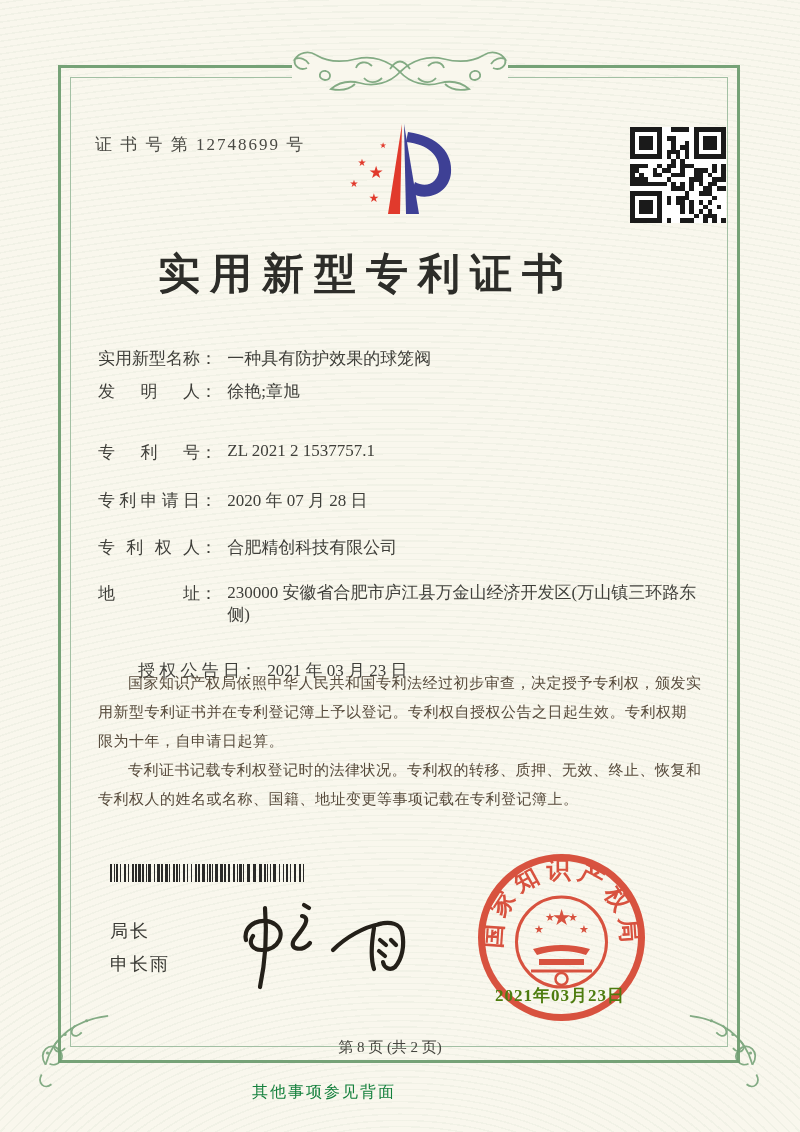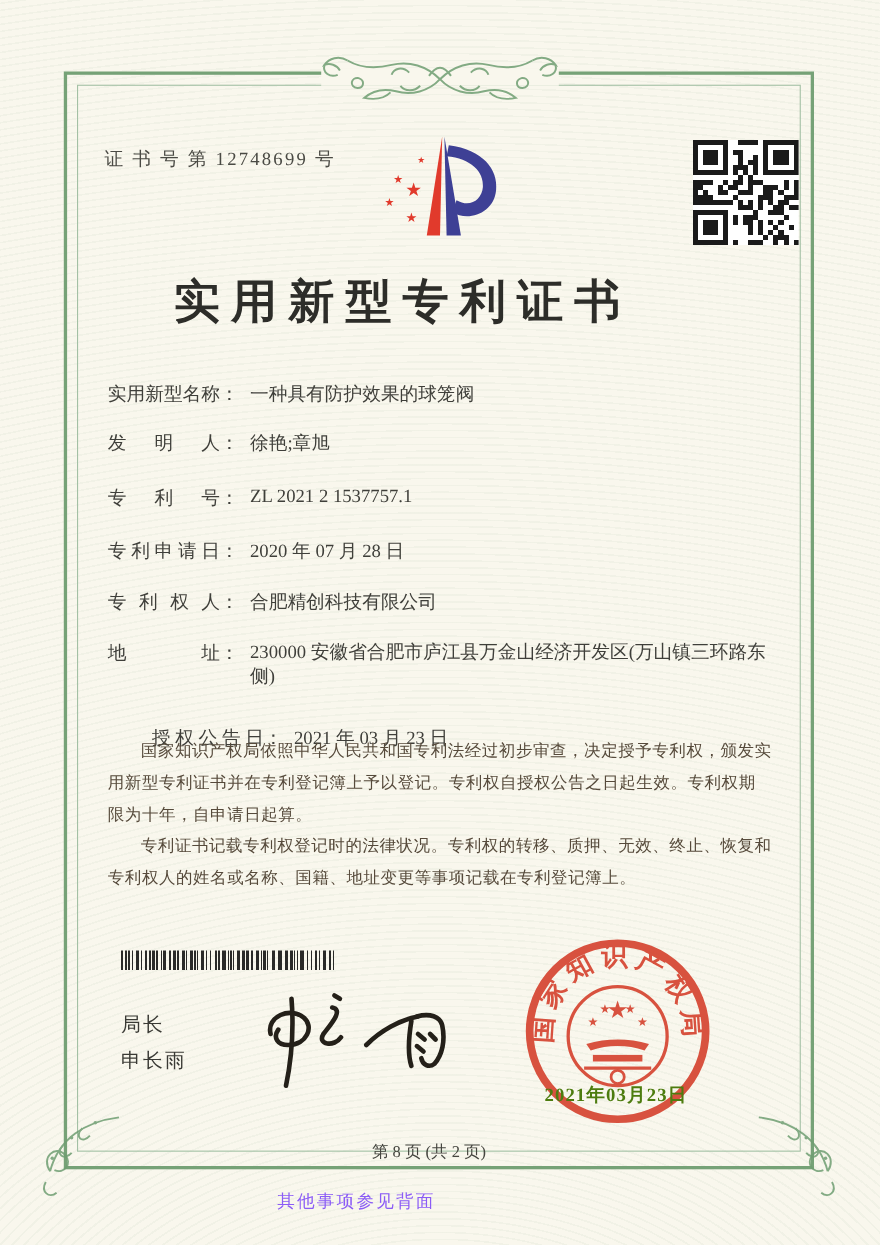--- a/index.html
+++ b/index.html
@@ -30,21 +30,21 @@
   
   .body-text{left:98px;top:669px;width:604px;}
   .body-text p{margin:0;text-indent:2em;font-size:15px;line-height:29px;
                color:#564a3b;letter-spacing:0.5px;}
   
   .signer-title{left:110px;top:919px;font-size:18px;color:#3a3a35;letter-spacing:2px;}
   .signer-name{left:110px;top:952px;font-size:18px;color:#3a3a35;letter-spacing:2px;}
   .seal-date{left:480px;top:984px;width:160px;text-align:center;font-size:17px;
              font-weight:bold;color:#4d7c0f;letter-spacing:1px;}
   .page-info{left:0;top:1038px;width:780px;text-align:center;font-size:15px;color:#45453f;}
-  .back-note{left:0;top:1082px;width:648px;text-align:center;font-size:16px;color:#8b5cf6;
+  .back-note{left:0;top:1082px;width:648px;text-align:center;font-size:16px;color:#15803d;
              letter-spacing:2px;}
   svg{display:block;}
 </style>
 </head>
 <body>
 
 <div class="abs frame-outer"></div>
 <div class="abs frame-inner"></div>
 
 <svg class="abs" style="left:278px;top:42px;" width="244" height="58" viewBox="0 0 244 58">
@@ -237,21 +237,21 @@
     <rect x="20" y="13" width="1" height="1" fill="#1a1a1a"></rect>
     <rect x="20" y="20" width="1" height="1" fill="#1a1a1a"></rect>
   </svg>
 
 <div class="abs title">实用新型专利证书</div>
 
 <div class="abs frow" style="top:347px;">
   <span class="flabel">实用新型名称</span><span class="fcolon">：</span>
   <span class="fvalue">一种具有防护效果的球笼阀</span>
 </div>
-<div class="abs frow" style="top:391px;">
+<div class="abs frow" style="top:380px;">
   <span class="flabel">发明人</span><span class="fcolon">：</span>
   <span class="fvalue">徐艳;章旭</span>
 </div>
 <div class="abs frow" style="top:441px;">
   <span class="flabel">专利号</span><span class="fcolon">：</span>
   <span class="fvalue">ZL 2021 2 1537757.1</span>
 </div>
 <div class="abs frow" style="top:489px;">
   <span class="flabel">专利申请日</span><span class="fcolon">：</span>
   <span class="fvalue">2020 年 07 月 28 日</span>

